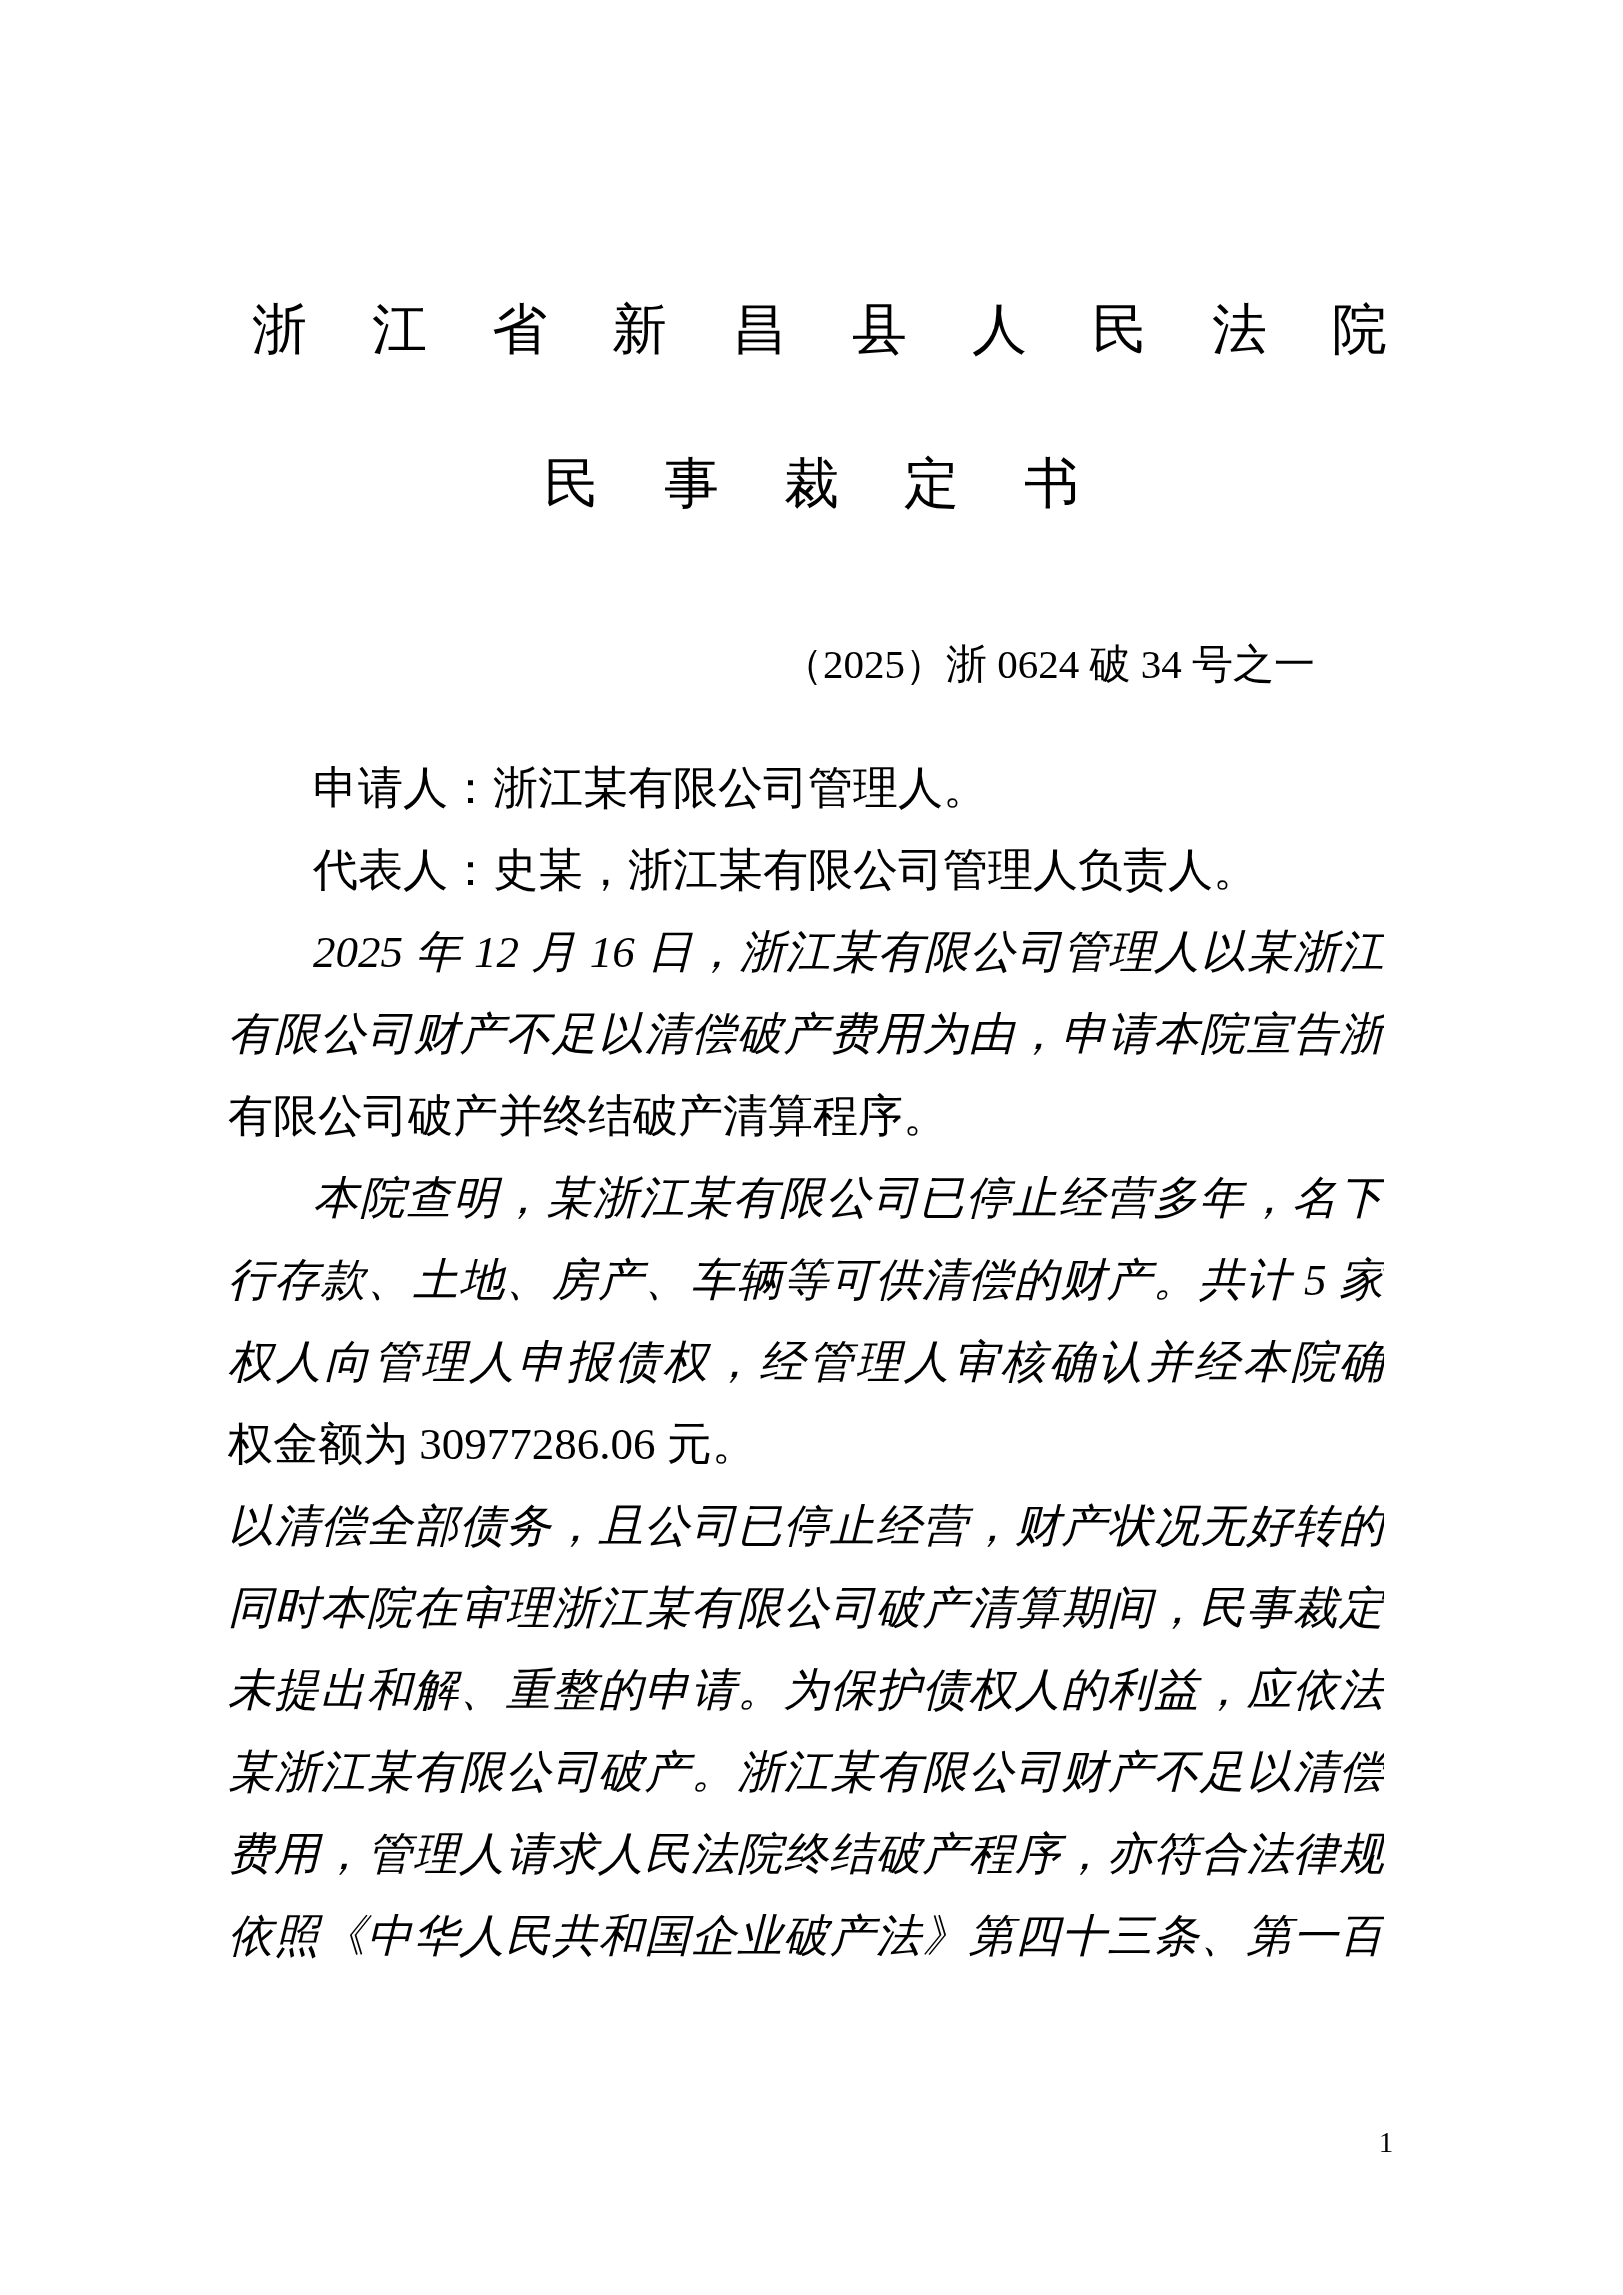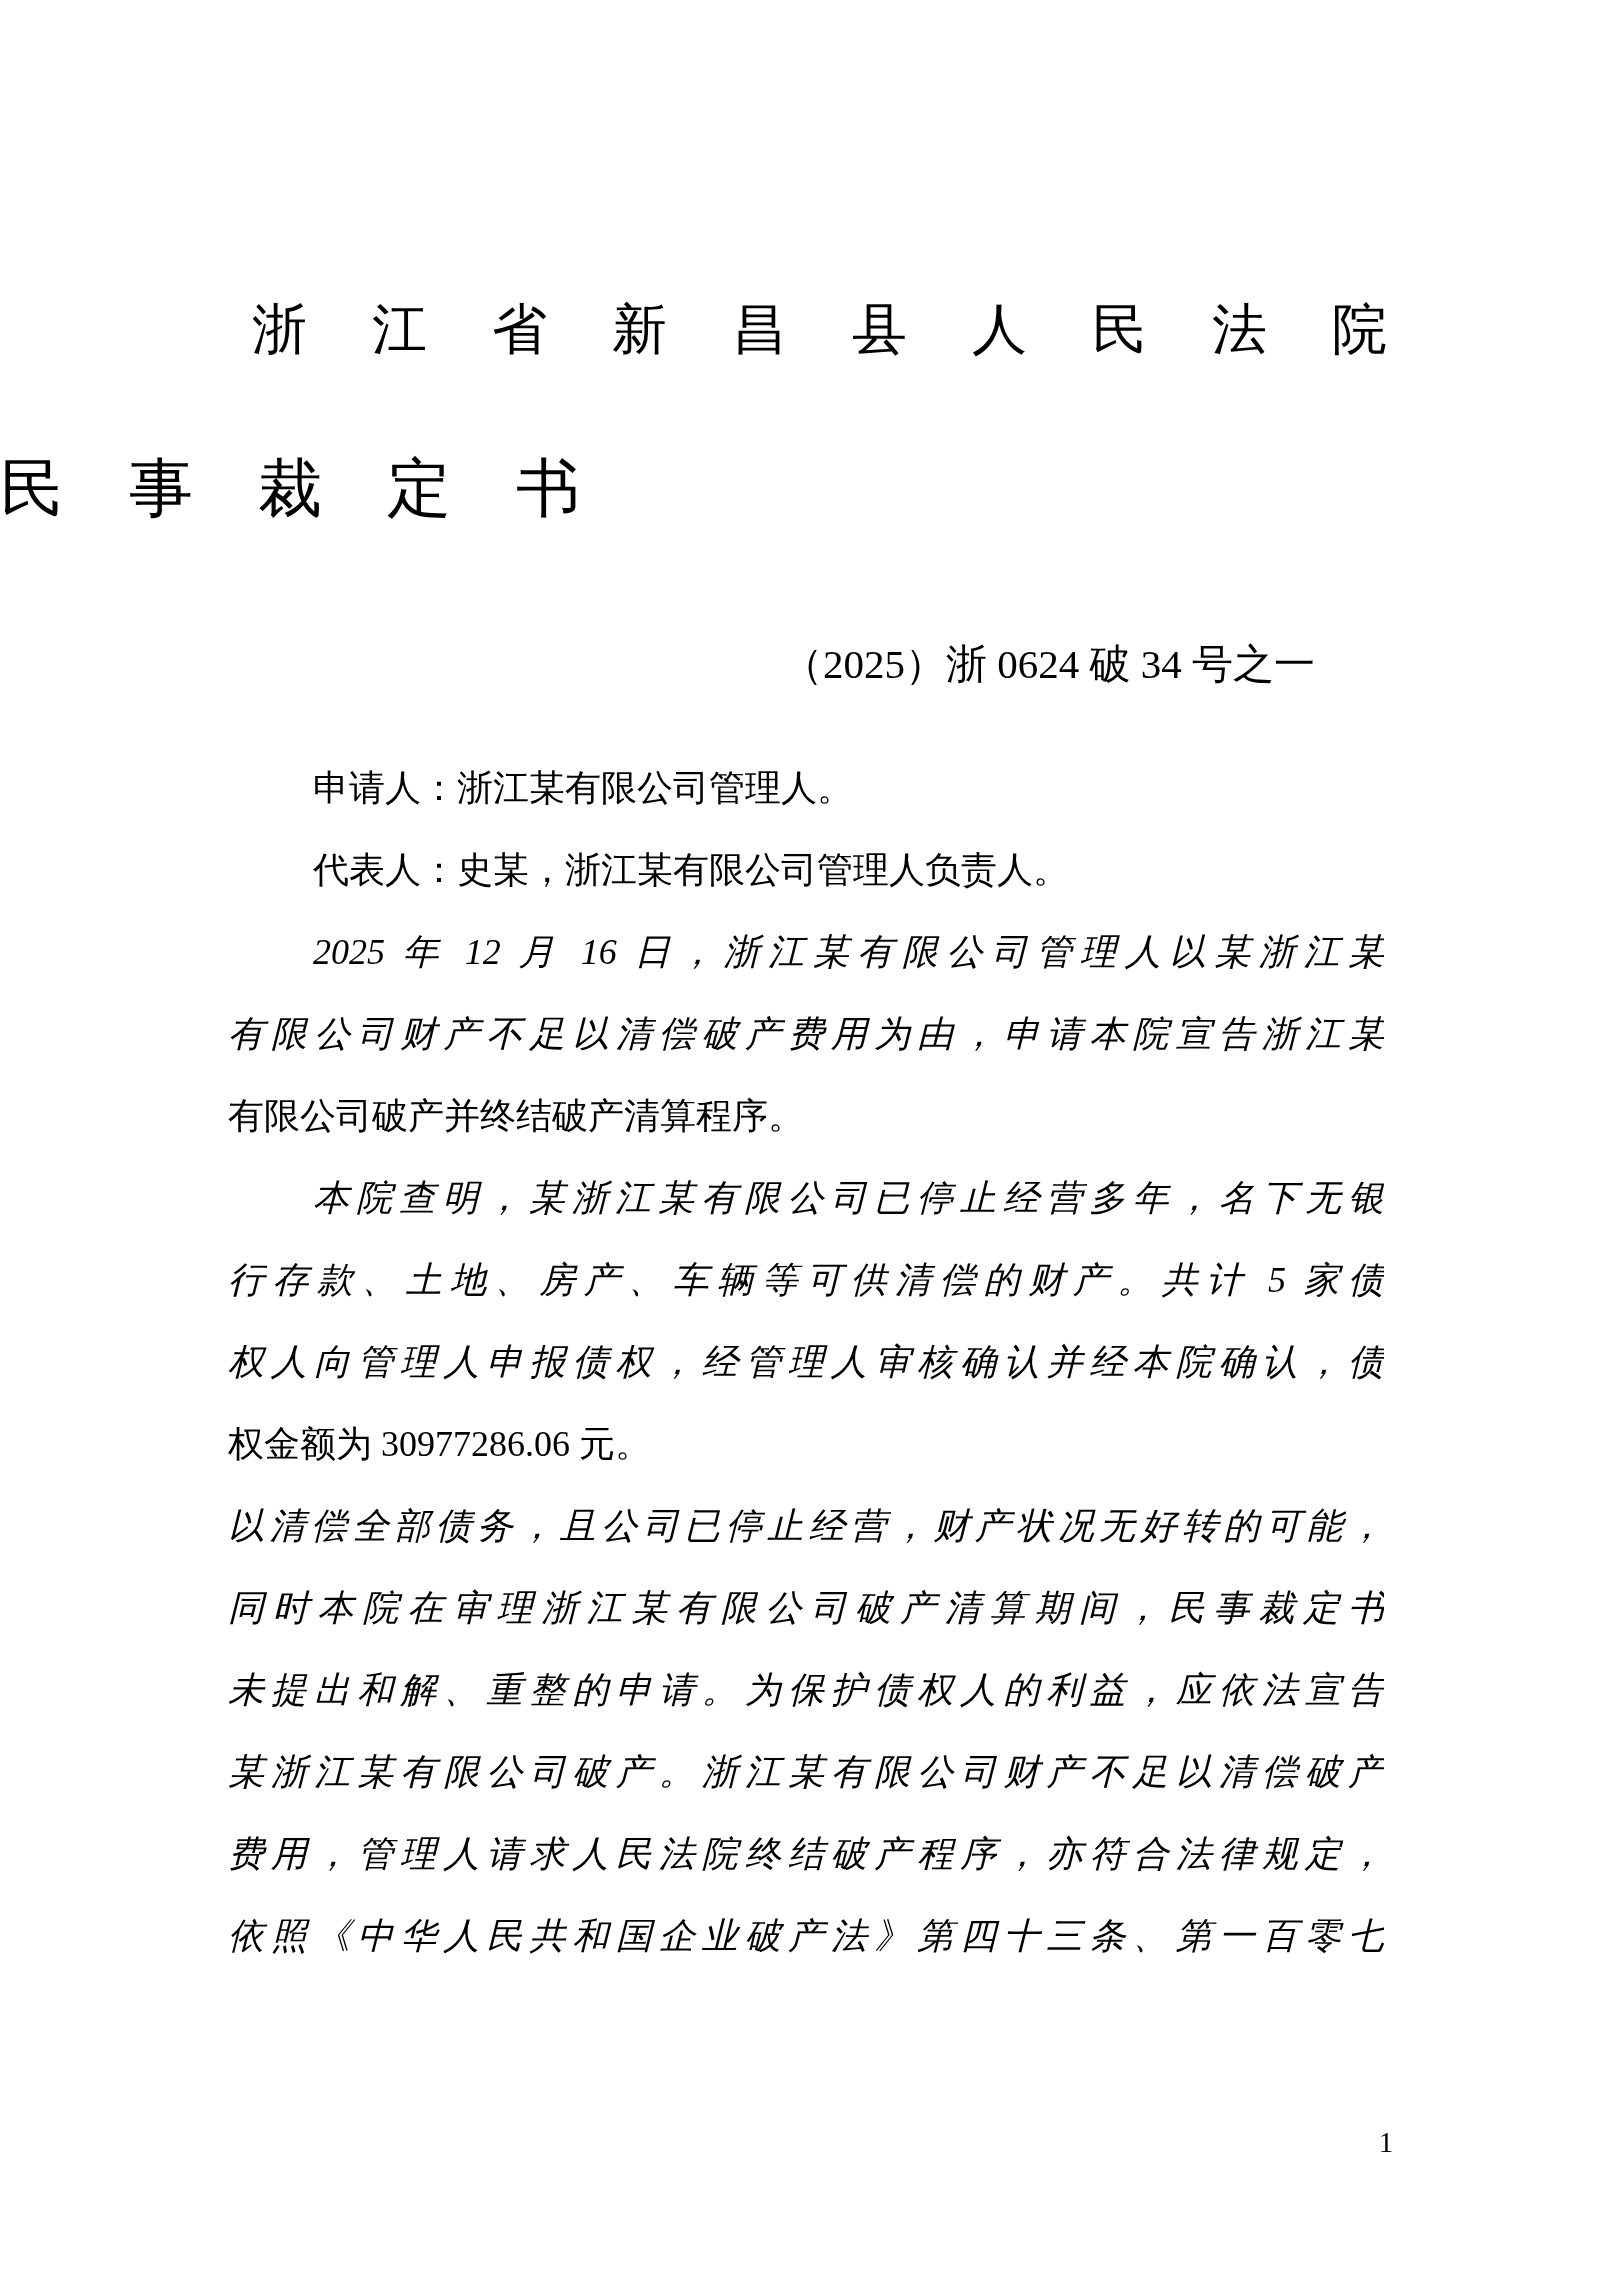--- a/index.html
+++ b/index.html
@@ -30,43 +30,43 @@
   }
   .court-name .spaced {
     letter-spacing: 65px;
     margin-right: -65px;
   }
   .doc-title {
     position: absolute;
     top: 454px;
     left: 0;
     width: 100%;
-    text-align: left;
-    font-size: 64px;
+    text-align: center;
+    font-size: 55px;
     line-height: 1.1;
     white-space: nowrap;
   }
   .doc-title .spaced {
     letter-spacing: 65px;
     margin-right: -65px;
   }
   .case-number {
     position: absolute;
     top: 641px;
     right: 308px;
     font-size: 41px;
     line-height: 1.15;
     white-space: nowrap;
   }
   .body-text {
     position: absolute;
     top: 747px;
     left: 228px;
     width: 1156px;
-    font-size: 36px;
+    font-size: 45px;
     line-height: 82px;
     text-align: justify;
   }
   .line {
     height: 82px;
     overflow: hidden;
     white-space: nowrap;
   }
   .line.fill {
     text-align: justify;

